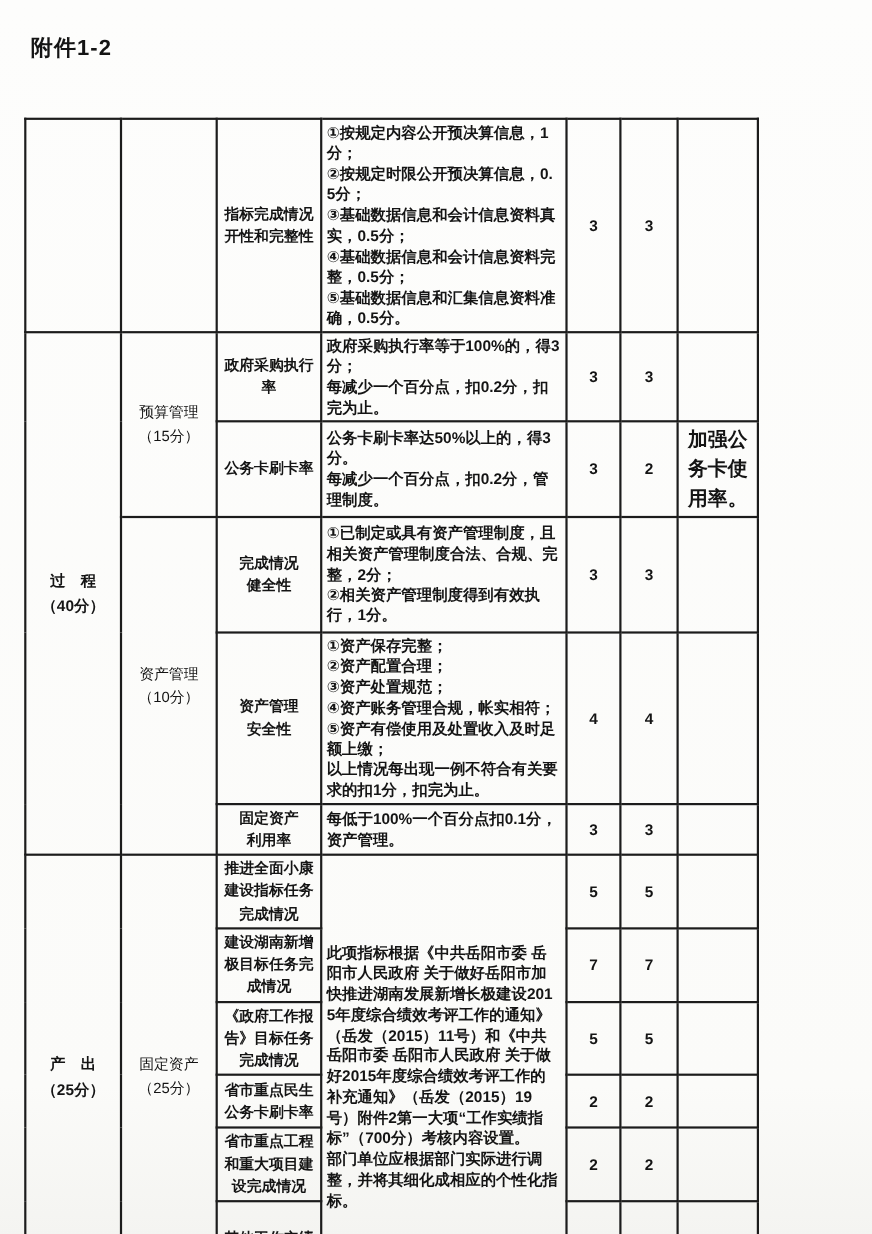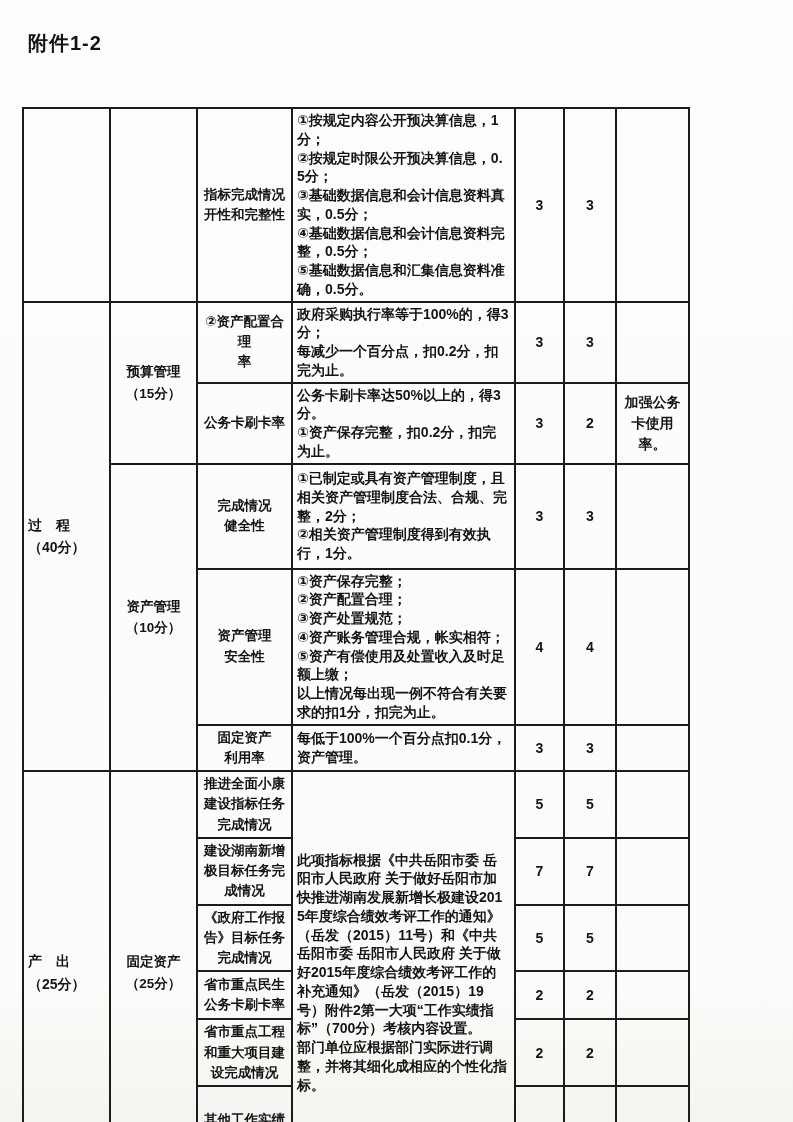--- a/index.html
+++ b/index.html
@@ -27,38 +27,38 @@
   }
   table.grid td{
     border:2px solid #1c1c1c;
     padding:2px 4px;
     vertical-align:middle;
     white-space:pre-wrap;
     word-break:break-all;
     overflow:hidden;
   }
   .c-cat{
-    font-size:14px;font-weight:700;line-height:1.6;
+    text-align:center;font-size:14px;font-weight:700;line-height:1.6;
   }
   .c-grp{
-    text-align:center;font-size:13.5px;font-weight:700;line-height:1.6;
+    text-align:center;font-size:13.5px;font-weight:400;line-height:1.6;
   }
   .c-ind{
     text-align:center;font-size:13.5px;font-weight:700;line-height:1.5;
   }
   .c-crit{
     text-align:left;font-size:14px;font-weight:600;line-height:1.34;
     padding:3px 5px;
     margin-top:36px;
   }
   .c-score{
     text-align:center;font-size:14px;font-weight:600;
   }
   .c-note{
-    text-align:center;font-size:14px;font-weight:600;line-height:1.5;
+    text-align:center;font-size:18px;font-weight:600;line-height:1.5;
     padding:2px 5px;
   }
 </style>
 </head>
 <body>
 
 <div class="sheet">
 
   <div class="attachment">附件1-2</div>
 
@@ -87,32 +87,32 @@
       <td class="c-score">3</td>
       <td class="c-score">3</td>
       <td class="c-note"></td>
     </tr>
 
     <tr style="height:68px">
       <td class="c-cat" rowspan="5">过　程
 （40分）</td>
       <td class="c-grp" rowspan="2">预算管理
 （15分）</td>
-      <td class="c-ind">②资产配置合理
+      <td class="c-ind">政府采购执行
 率</td>
       <td class="c-crit">政府采购执行率等于100%的，得3分；
 每减少一个百分点，扣0.2分，扣完为止。</td>
       <td class="c-score">3</td>
       <td class="c-score">3</td>
       <td class="c-note"></td>
     </tr>
     <tr style="height:66px">
       <td class="c-ind">公务卡刷卡率</td>
       <td class="c-crit">公务卡刷卡率达50%以上的，得3分。
-①资产保存完整，扣0.2分，扣完为止。</td>
+每减少一个百分点，扣0.2分，管理制度。</td>
       <td class="c-score">3</td>
       <td class="c-score">2</td>
       <td class="c-note">加强公务卡使用率。</td>
     </tr>
     <tr style="height:105px">
       <td class="c-grp" rowspan="3">资产管理
 （10分）</td>
       <td class="c-ind">完成情况
 健全性</td>
       <td class="c-crit">①已制定或具有资产管理制度，且相关资产管理制度合法、合规、完整，2分；

